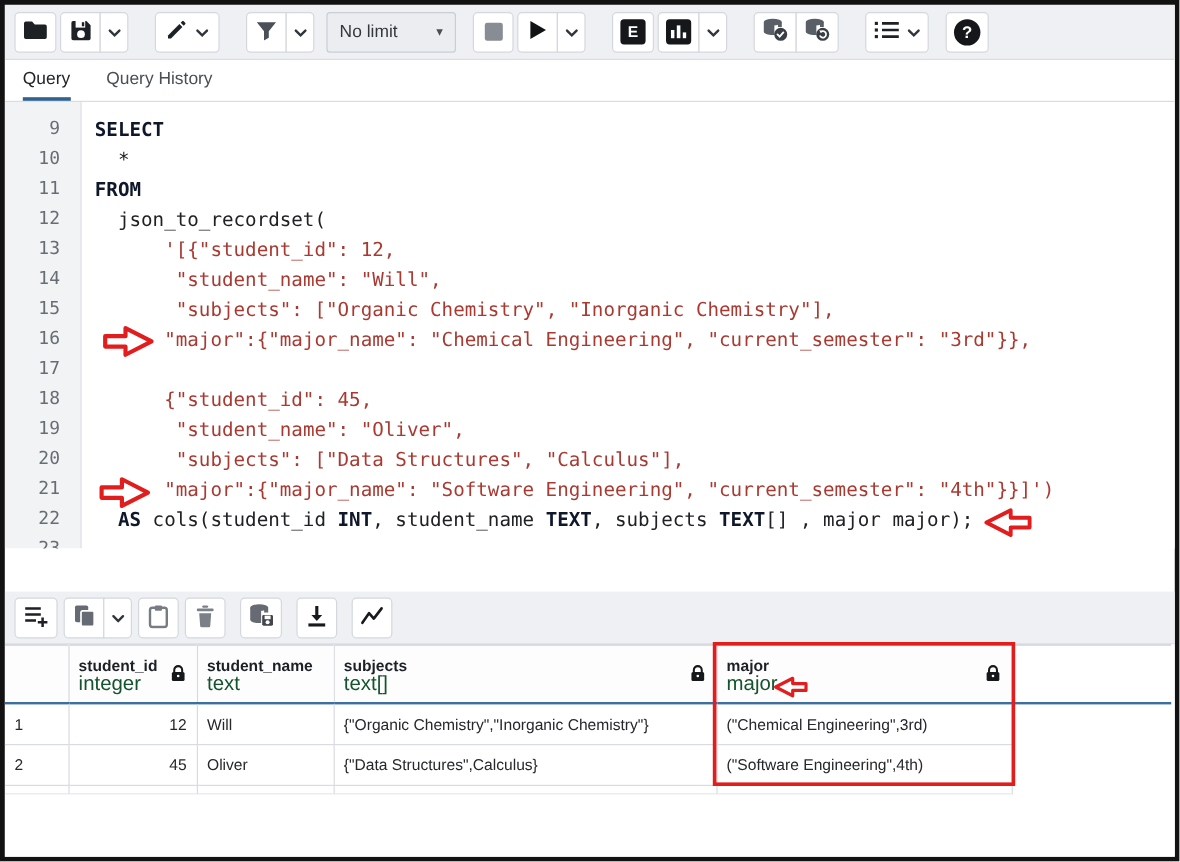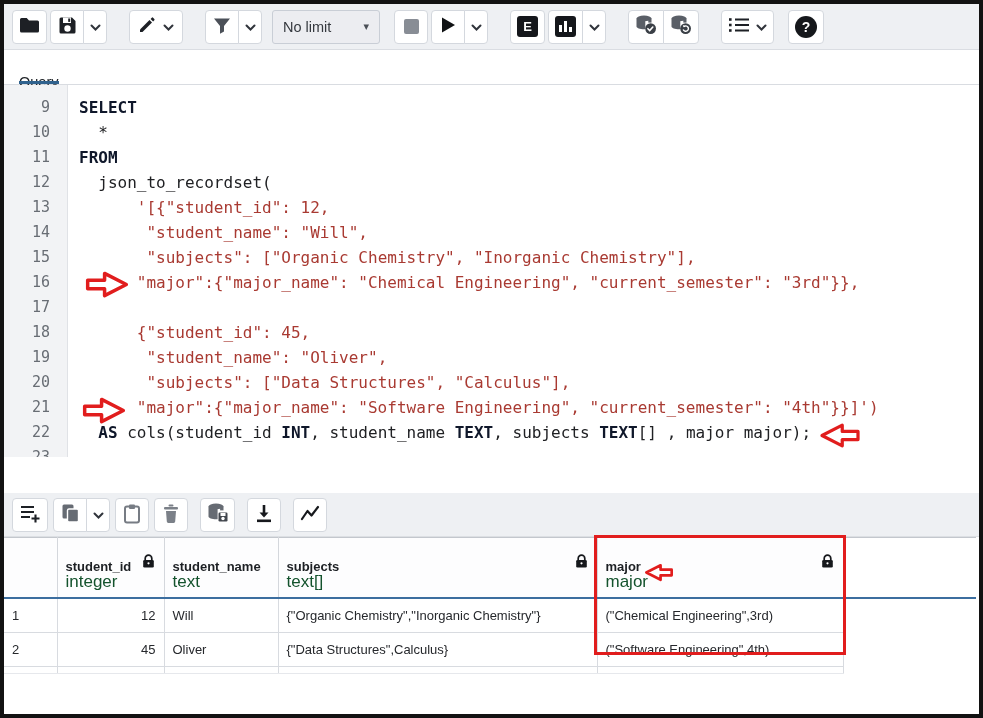--- a/index.html
+++ b/index.html
@@ -17,40 +17,40 @@
   .limit .tri{font-size:11px;color:#4a4f57;}
   .stopsq{width:15px;height:15px;background:#888d95;border-radius:2px;display:block;}
   .ebadge{width:21px;height:21px;background:#15171b;color:#fff;border-radius:3px;font-weight:bold;font-size:13px;line-height:21px;text-align:center;}
   .abadge{width:21px;height:21px;background:#15171b;border-radius:3px;display:flex;align-items:center;justify-content:center;}
   .qbadge{width:22px;height:22px;background:#15171b;color:#fff;border-radius:50%;font-weight:bold;font-size:14px;line-height:22px;text-align:center;}
 
   
   .tabbar{position:absolute;left:0;right:0;background:#fff;border-bottom:1px solid #d9dce1;display:flex;gap:30px;padding-left:15px;box-sizing:border-box;}
   .tabbar.q{top:46px;height:35px;}
   .tabbar.o{top:453px;height:36px;}
-  .tab{position:relative;padding-top:24px;font-size:14.5px;color:#4a4f55;cursor:pointer;}
+  .tab{position:relative;padding-top:8px;font-size:14.5px;color:#4a4f55;cursor:pointer;}
   .tab.active{color:#202428;}
   .tab.active::after{content:"";position:absolute;left:0;right:0;bottom:0;height:3px;background:#30628e;}
 
   
   .editor{position:absolute;left:0;top:81px;right:0;height:372px;background:#fff;overflow:hidden;}
   .gutter{position:absolute;left:0;top:0;bottom:0;width:64px;background:#f2f3f5;border-right:1px solid #e0e2e6;padding-top:10px;box-sizing:border-box;}
   .gut-num{height:25px;line-height:25px;text-align:right;padding-right:17px;font-family:"DejaVu Sans Mono",monospace;font-size:15px;color:#686d74;}
   .code{position:absolute;left:65px;top:0;right:0;bottom:0;padding:10px 0 0 10px;font-family:"DejaVu Sans Mono",monospace;font-size:16px;line-height:25px;color:#202124;white-space:pre;cursor:text;}
   .code-line{height:25px;}
   .tok-k{color:#0f172a;font-weight:bold;}
   .tok-s{color:#a93a32;}
 
   
   .outbar{position:absolute;left:0;top:489px;right:0;height:44px;background:#eef0f3;border-bottom:1px solid #dcdfe3;display:flex;align-items:center;padding-left:8px;gap:5px;box-sizing:border-box;}
 
   
   .gridwrap{position:absolute;left:0;top:533px;right:0;bottom:0;background:#fff;}
   table.grid{border-collapse:collapse;table-layout:fixed;border-top:1px solid #c3c7cd;}
-  table.grid th{height:47px;background:#fdfdfe;border-right:1px solid #d4d7dc;border-bottom:2px solid #3c6e9f;text-align:left;vertical-align:middle;padding:12px 0 0 8px;position:relative;font-weight:normal;cursor:pointer;}
+  table.grid th{height:47px;background:#fdfdfe;border-right:1px solid #d4d7dc;border-bottom:2px solid #3c6e9f;text-align:left;vertical-align:middle;padding:0 0 0 8px;position:relative;font-weight:normal;cursor:pointer;}
   table.grid th.filler,table.grid td.filler{border:none;background:#fff;cursor:default;}
   table.grid th.filler{border-bottom:2px solid #3c6e9f;}
   .cname{font-size:13px;font-weight:bold;color:#1d2024;line-height:15px;}
   .ctype{font-size:17px;color:#14532d;line-height:15px;}
   .thlock{position:absolute;right:9px;top:16px;}
   .th-arrow{position:absolute;left:46px;top:25px;}
   table.grid td{height:33px;border-right:1px solid #d8dbe0;border-bottom:1px solid #d8dbe0;font-size:13px;color:#26282c;padding:0 8px;overflow:hidden;white-space:nowrap;cursor:cell;}
   td.rownum{color:#33363a;background:#fff;}
   td.num{text-align:right;}
   tr.ghost td{height:6px;border-bottom:1px solid #e6e8ec;}
@@ -181,20 +181,21 @@
             <path d="M1.5 1.5L5.5 5.5 9.5 1.5" stroke="#30343b" stroke-width="2" fill="none" stroke-linecap="round"></path>
           </svg></span>
       </button>
     <button class="tb gap12">
         <span class="qbadge">?</span>
       </button>
   </div>
 
   <div class="tabbar q">
     <div class="tab active">Query</div>
+    <div class="tab">Query History</div>
   </div>
 
   <div class="editor">
     <div class="gutter">
         <div class="gut-num">9</div>
         <div class="gut-num">10</div>
         <div class="gut-num">11</div>
         <div class="gut-num">12</div>
         <div class="gut-num">13</div>
         <div class="gut-num">14</div>

